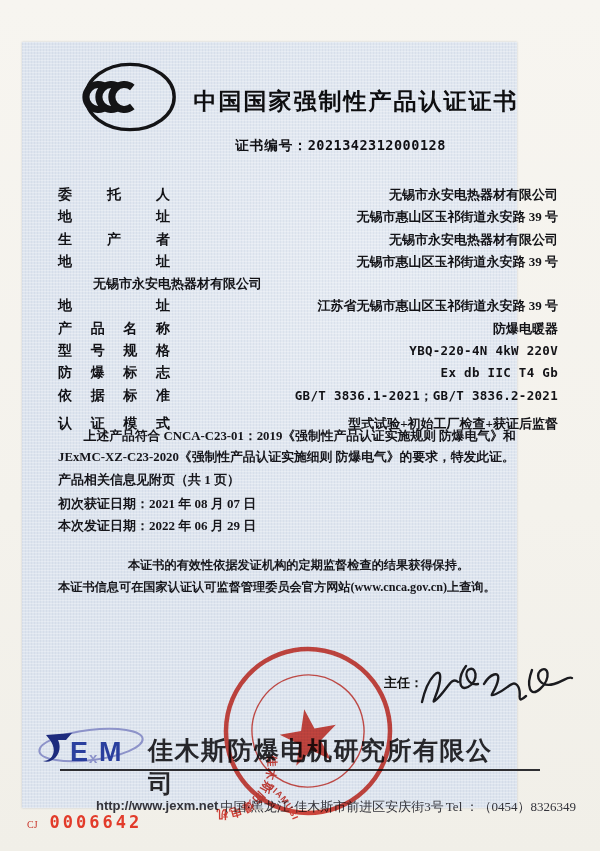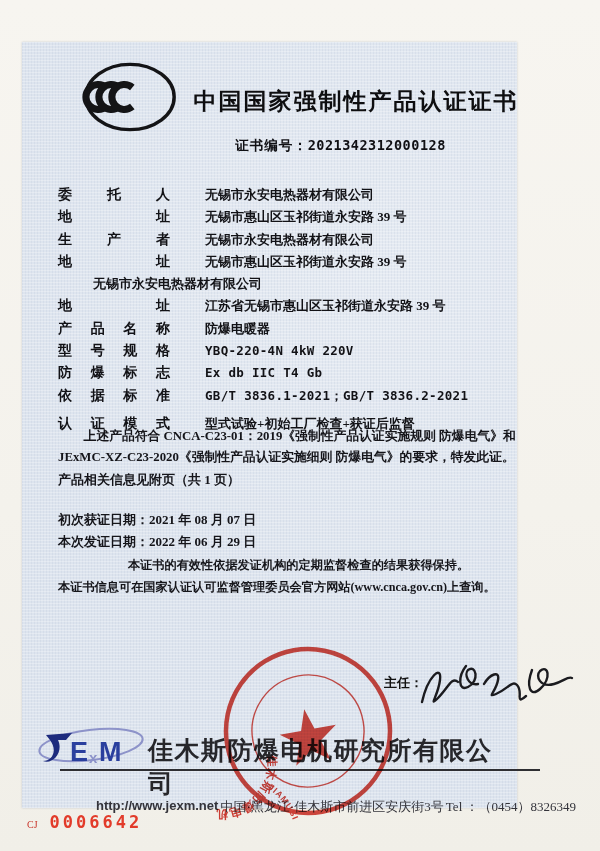--- a/index.html
+++ b/index.html
@@ -18,30 +18,30 @@
   
   .ccc-logo{left:60px;top:16px;width:96px;height:78px;}
   .title{left:148px;top:44px;width:372px;text-align:center;
          font-family:"Liberation Sans","DejaVu Sans",sans-serif;
          font-weight:bold;font-size:23px;letter-spacing:2px;color:#0e0e10;}
   .certline{left:0;top:94px;width:553px;text-align:center;color:#101014;padding-left:42px;}
   .certline .lab{font-family:"Liberation Sans",sans-serif;font-weight:bold;font-size:13.5px;letter-spacing:1px;}
   .certline .num{font-family:"DejaVu Sans Mono",monospace;font-weight:bold;font-size:13.5px;letter-spacing:.5px;}
   
   .fields{left:36px;top:142px;width:500px;color:#121216;}
-  .frow{display:flex;line-height:22.3px;height:22.3px;}
+  .frow{display:flex;line-height:22.3px;height:22.3px;justify-content:space-between;}
   .frow.gap{margin-top:6px;}
   .flabel{width:112px;font-weight:bold;font-size:14px;text-align:justify;text-align-last:justify;flex:0 0 112px;}
   .fvalue{margin-left:35px;font-weight:bold;font-size:13px;white-space:nowrap;}
   .fvalue.latin{font-family:"DejaVu Sans Mono",monospace;font-size:12.5px;letter-spacing:.3px;}
   
   .statement{left:36px;top:384px;width:492px;font-size:12.8px;font-weight:bold;
              line-height:21px;text-indent:2em;color:#15151a;}
   .attach{left:36px;top:429px;font-size:13px;font-weight:bold;color:#15151a;}
-  .dates{left:36px;top:467px;font-size:13px;font-weight:bold;line-height:22px;color:#15151a;}
+  .dates{left:36px;top:451px;font-size:13px;font-weight:bold;line-height:22px;color:#15151a;}
   .note1{left:0;top:515px;width:553px;text-align:center;font-size:12.2px;font-weight:bold;color:#15151a;}
   .note2{left:36px;top:537px;width:500px;font-size:12.2px;font-weight:bold;color:#15151a;}
   
   .sig-label{left:362px;top:632px;font-size:13px;font-weight:bold;color:#111;}
   .sig-svg{left:392px;top:598px;width:165px;height:92px;}
   
   .seal{left:194px;top:597px;width:184px;height:184px;mix-blend-mode:multiply;opacity:.92;}
   
   .jem-logo{left:14px;top:681px;width:110px;height:52px;}
   .issuer-name{left:126px;top:692px;font-family:"Liberation Sans","DejaVu Sans",sans-serif;

